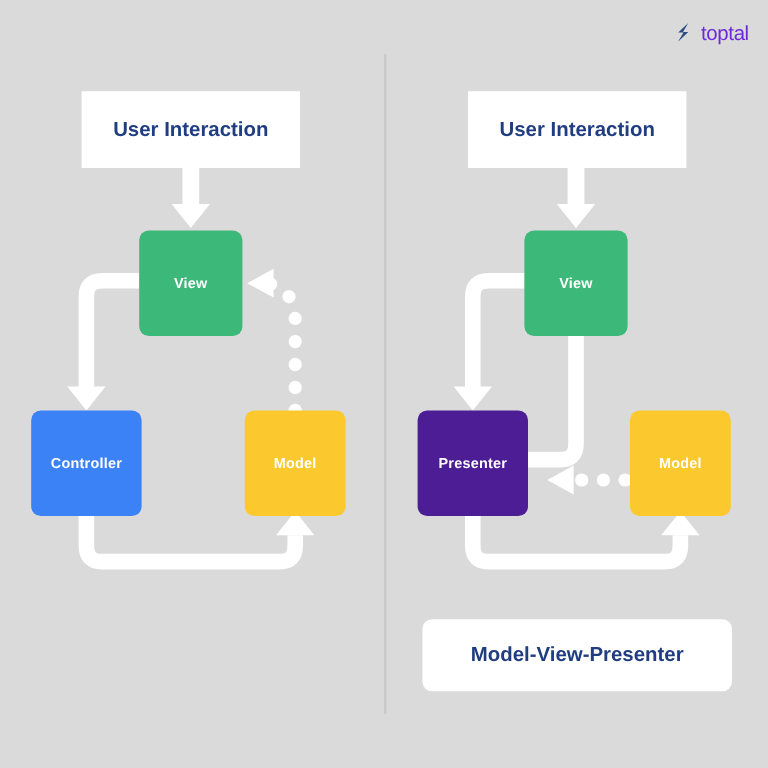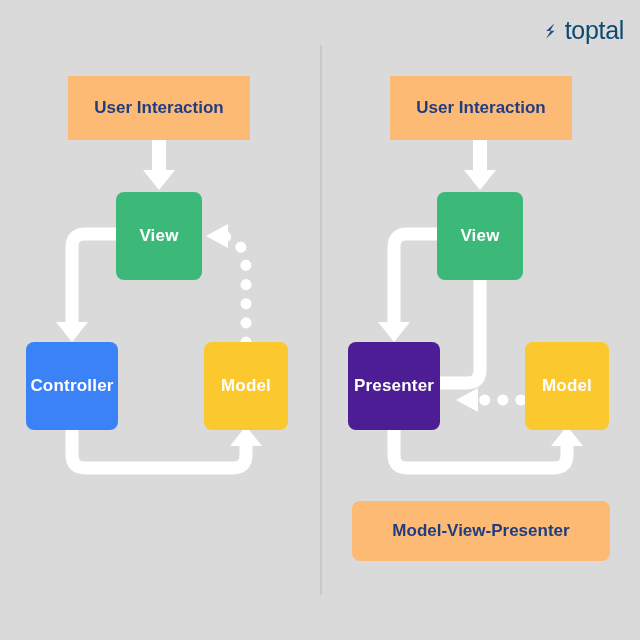--- a/index.html
+++ b/index.html
@@ -20,23 +20,23 @@
   .logo {
     position: absolute;
     top: 18px;
     right: 16px;
     display: flex;
     align-items: center;
     gap: 4px;
   }
   .logo-mark { display: block; }
   .logo-text {
-    font-size: 25px;
+    font-size: 17px;
     font-weight: 400;
-    color: #0c4a6e;
+    color: #6d28d9;
     letter-spacing: -0.3px;
     line-height: 1;
   }
 
   
   .divider {
     position: absolute;
     left: 320px;
     top: 45px;
     width: 2px;
@@ -54,32 +54,32 @@
 
   
   .node {
     position: absolute;
     display: flex;
     align-items: center;
     justify-content: center;
     box-sizing: border-box;
   }
   .node-label {
-    font-size: 17px;
+    font-size: 12px;
     font-weight: bold;
     color: #ffffff;
     letter-spacing: 0.2px;
     white-space: nowrap;
   }
   .card {
     position: absolute;
     display: flex;
     align-items: center;
     justify-content: center;
-    background: #fdba74;
+    background: #ffffff;
     box-sizing: border-box;
   }
   .card-label {
     font-size: 17px;
     font-weight: bold;
     color: #1f3d80;
     white-space: nowrap;
   }
   .card.rounded { border-radius: 8px; }
 
@@ -88,21 +88,21 @@
   #mvc-view      { left: 116px; top: 192px; width: 86px;  height: 88px;  background:#3cb878; border-radius:8px; }
   #mvc-controller{ left: 26px;  top: 342px; width: 92px;  height: 88px;  background:#3b82f6; border-radius:8px; }
   #mvc-model     { left: 204px; top: 342px; width: 84px;  height: 88px;  background:#fbc82e; border-radius:8px; }
   #mvc-title     { left: 30px;  top: 514px; width: 258px; height: 60px; }
 
   
   #mvp-user      { left: 390px; top: 76px;  width: 182px; height: 64px; }
   #mvp-view      { left: 437px; top: 192px; width: 86px;  height: 88px;  background:#3cb878; border-radius:8px; }
   #mvp-presenter { left: 348px; top: 342px; width: 92px;  height: 88px;  background:#4c1d95; border-radius:8px; }
   #mvp-model     { left: 525px; top: 342px; width: 84px;  height: 88px;  background:#fbc82e; border-radius:8px; }
-  #mvp-title     { left: 352px; top: 501px; width: 258px; height: 60px; }
+  #mvp-title     { left: 352px; top: 516px; width: 258px; height: 60px; }
 </style>
 </head>
 <body>
 
 <div class="canvas">
 
   <div class="logo">
     <svg class="logo-mark" width="18" height="18" viewBox="0 0 18 18">
       <path d="M11.5 1.2 L3.2 9.0 L7.6 9.0 L3.0 16.8 L11.6 8.7 L7.2 8.7 Z" fill="#2a4a86"></path>
     </svg>

